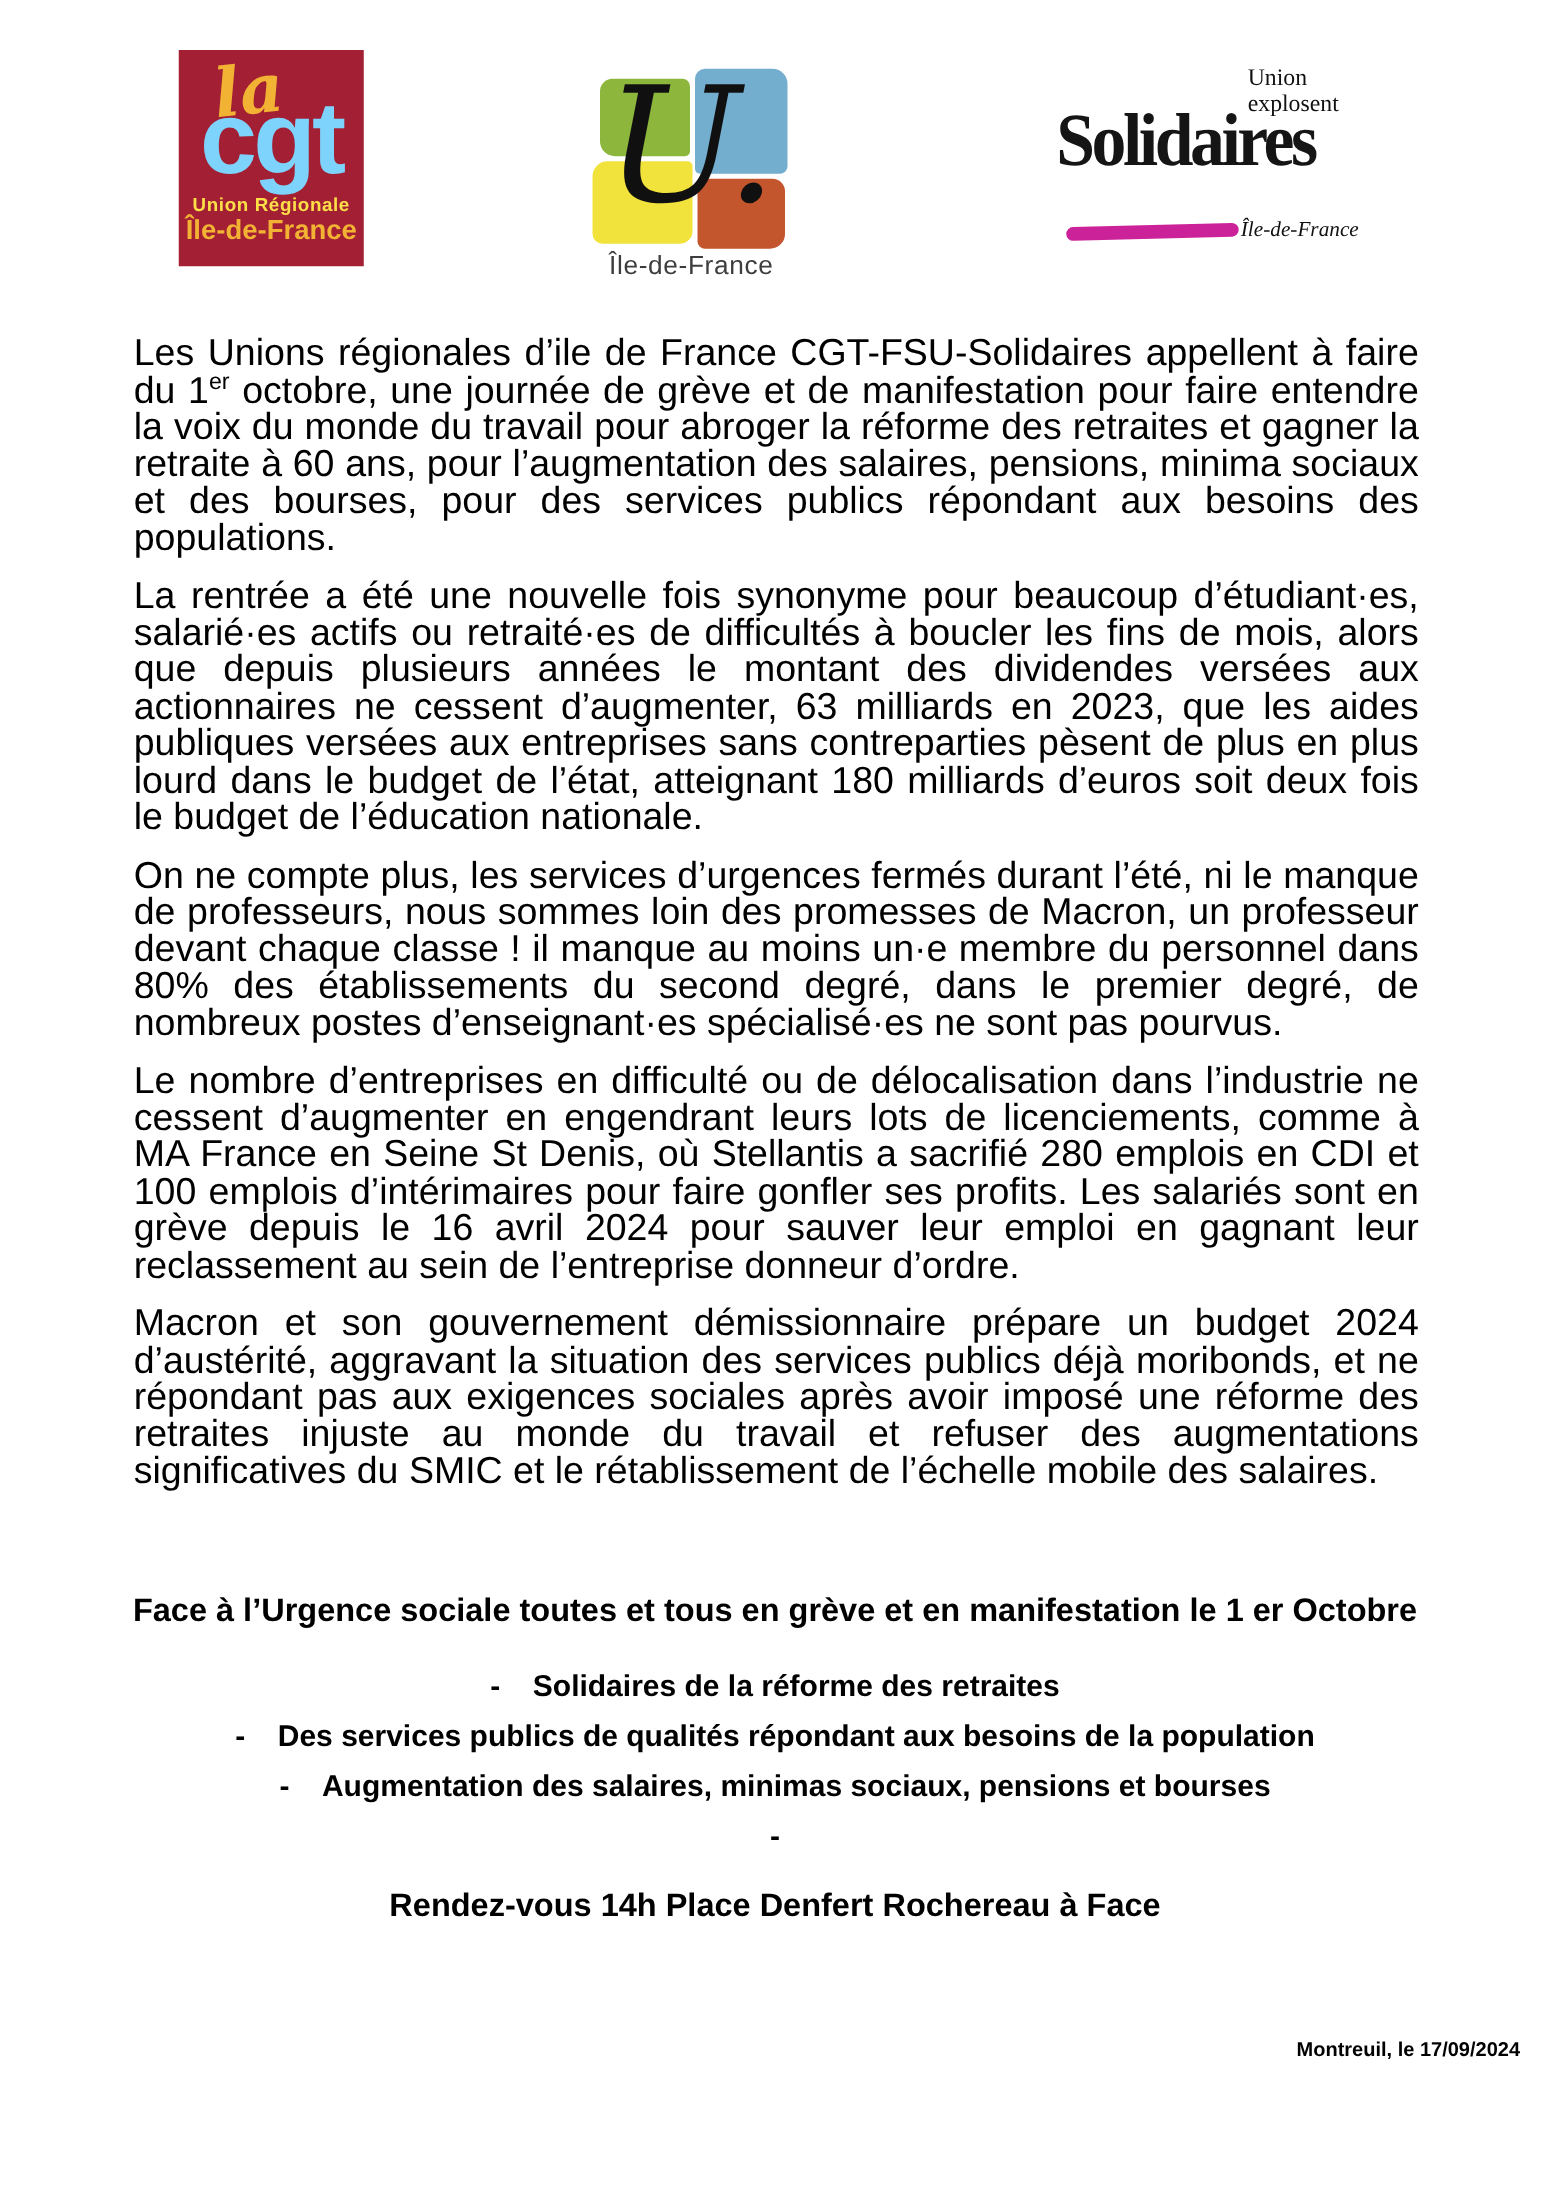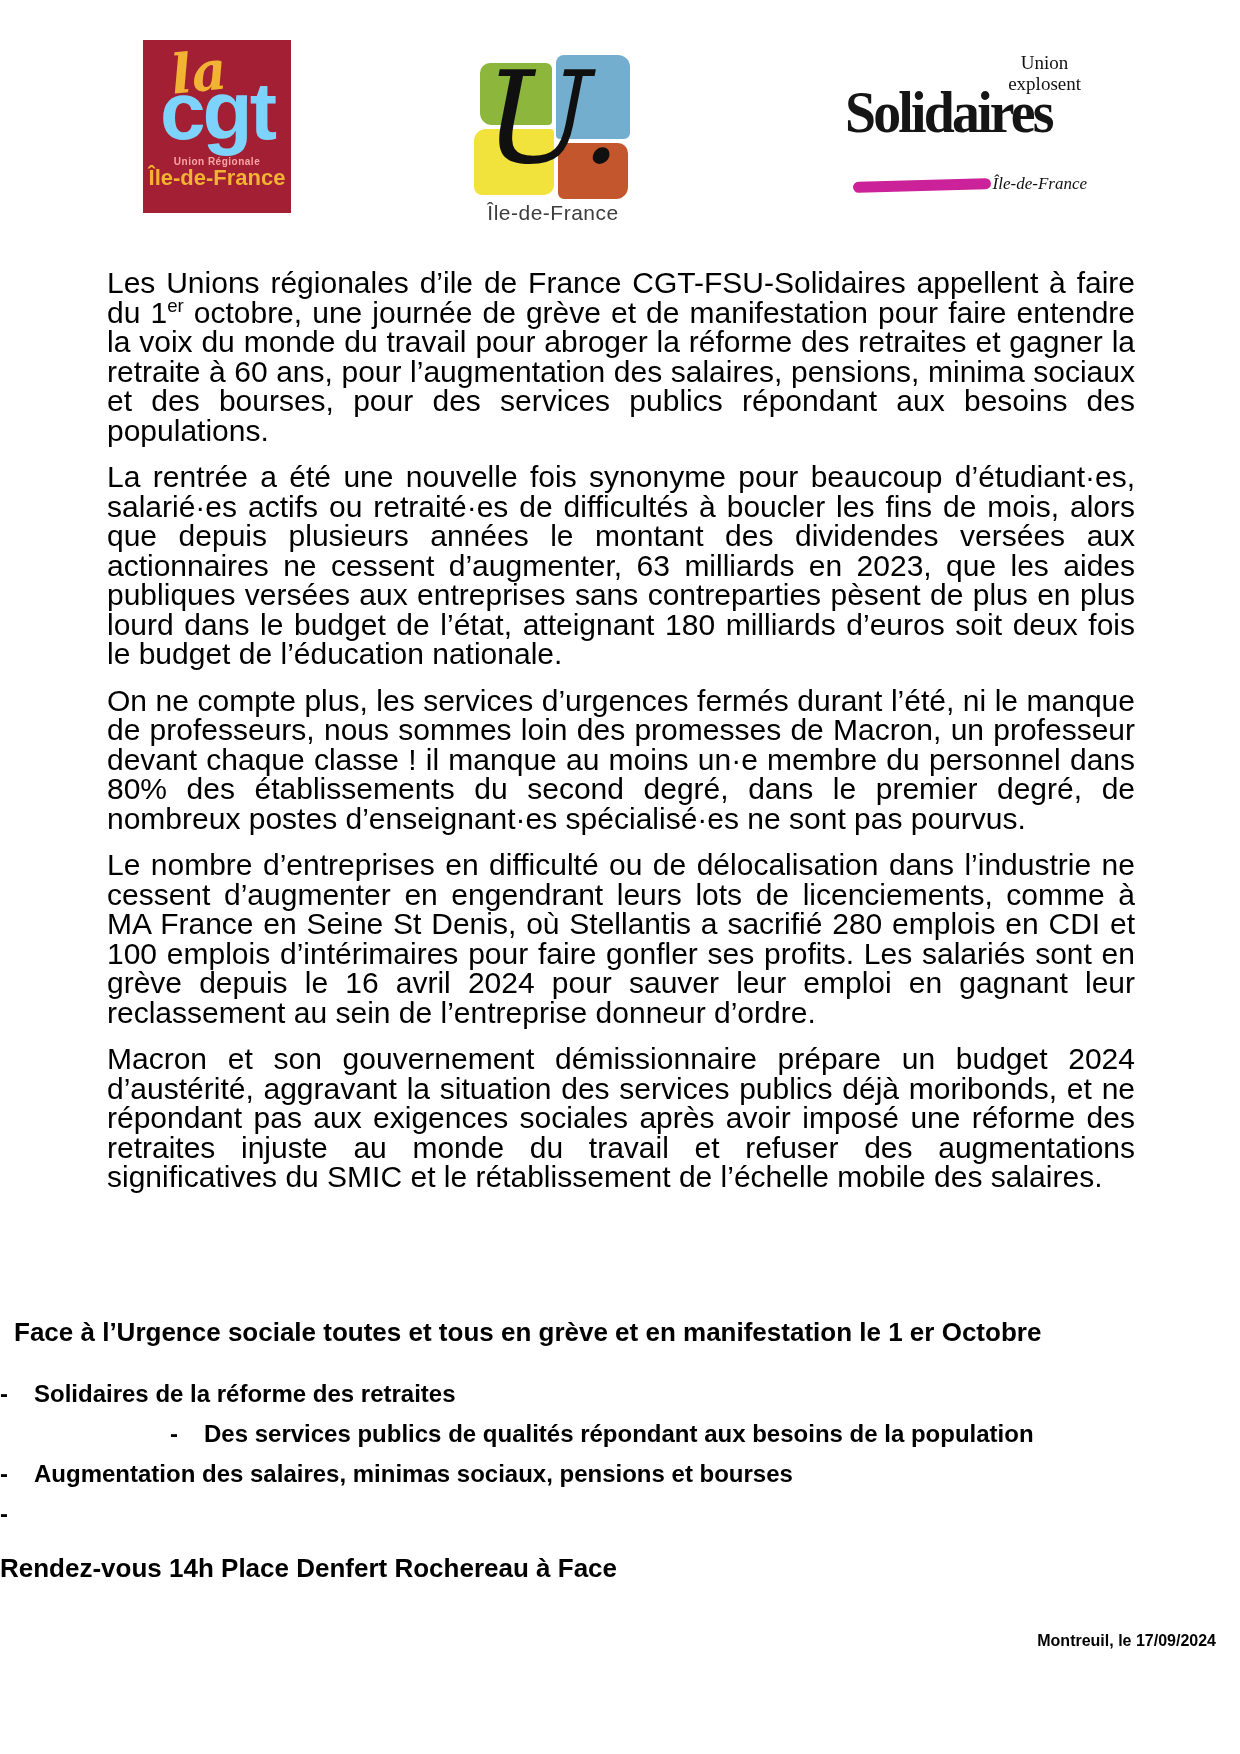--- a/index.html
+++ b/index.html
@@ -15,21 +15,21 @@
   }
   .cgt-la {
     font-family:"DejaVu Serif", serif; font-style:italic; font-weight:bold;
     color:#F2B233; font-size:54px; line-height:0.9; margin-top:8px;
     transform:rotate(-6deg); align-self:flex-start; margin-left:28px;
   }
   .cgt-acronym {
     font-weight:bold; color:#7dd3fc; font-size:82px; line-height:0.72;
     letter-spacing:-3px; margin-top:-16px;
   }
-  .cgt-sub1 { color:#fca5a5; font-size:10px; font-weight:bold; margin-top:16px; letter-spacing:0.5px;text-align:center; }
+  .cgt-sub1 { color:#fde047; font-size:15px; font-weight:bold; margin-top:16px; letter-spacing:0.5px;text-align:center; }
   .cgt-sub2 { color:#F2B233; font-size:22px; font-weight:bold; line-height:1.0; }
 
   
   .fsu-logo { position:absolute; left:472px; top:55px; width:162px; }
   .fsu-grid { position:relative; width:158px; height:142px; margin:0 auto; }
   .fsu-q { position:absolute; }
   .fsu-q.tl { left:6px;  top:8px;  width:72px; height:62px; background:#8CB63C; border-radius:10px 6px 4px 12px; }
   .fsu-q.tr { left:82px; top:0px;  width:74px; height:84px; background:#74AECF; border-radius:8px 12px 6px 4px; }
   .fsu-q.bl { left:0px;  top:74px; width:80px; height:66px; background:#F2E23C; border-radius:12px 4px 10px 8px; }
   .fsu-q.br { left:84px; top:88px; width:70px; height:56px; background:#C4562E; border-radius:4px 10px 12px 6px; }
@@ -37,21 +37,21 @@
     position:absolute; left:0; top:-16px; width:158px; height:158px;
     display:flex; align-items:center; justify-content:center;
     font-family:"DejaVu Serif", serif; font-style:italic;
     font-size:128px; color:#101010; line-height:1;
   }
   .fsu-region { text-align:center; color:#3d3d3d; font-size:21px; margin-top:4px; letter-spacing:0.5px; }
 
   
   .sol-logo { position:absolute; left:845px; top:52px; width:242px; height:152px; }
   .sol-org {
-    position:absolute; right:6px; top:0; text-align:center;
+    position:absolute; right:16px; top:0; text-align:left;
     font-family:"Liberation Serif", serif; font-size:19px; line-height:1.12; color:#111;
   }
   .sol-name {
     position:absolute; left:0; top:30px; width:242px;
     font-family:"Liberation Serif", serif; font-weight:bold; color:#151515;
     font-size:60px; letter-spacing:-3px; transform:scaleX(0.93); transform-origin:left;
     line-height:1;
   }
   .sol-underline {
     position:absolute; left:8px; top:128px; width:138px; height:11px;
@@ -62,21 +62,21 @@
     font-family:"Liberation Serif", serif; font-style:italic; font-size:17px; color:#111;
   }
 
   
   .content { position:absolute; left:107px; top:268px; width:1028px;
     font-size:30px; line-height:29.5px; text-align:justify; }
   .content p { margin:0 0 17px 0; }
   .content sup { font-size:0.62em; line-height:0; vertical-align:super; }
 
   
-  .callout { position:absolute; left:0; top:1272px; width:1240px; font-weight:bold;margin-top:44px; }
+  .callout { position:absolute; left:0; top:1272px; width:1240px; text-align:center; font-weight:bold; }
   .callout-heading { font-size:26px; line-height:32px; margin:0 14px 26px; }
   .bullet-line { font-size:24px; line-height:40px; }
   .bullet-line .dash { margin-right:26px; }
   .bullet-line.narrow { max-width:900px; margin:0 auto; }
   .solo-dash { font-size:24px; line-height:40px; }
   .rdv { font-size:26px; line-height:32px; margin-top:18px; }
 
   
   .date-line { position:absolute; top:1632px; right:24px; font-weight:bold; font-size:16px; }
 </style>

